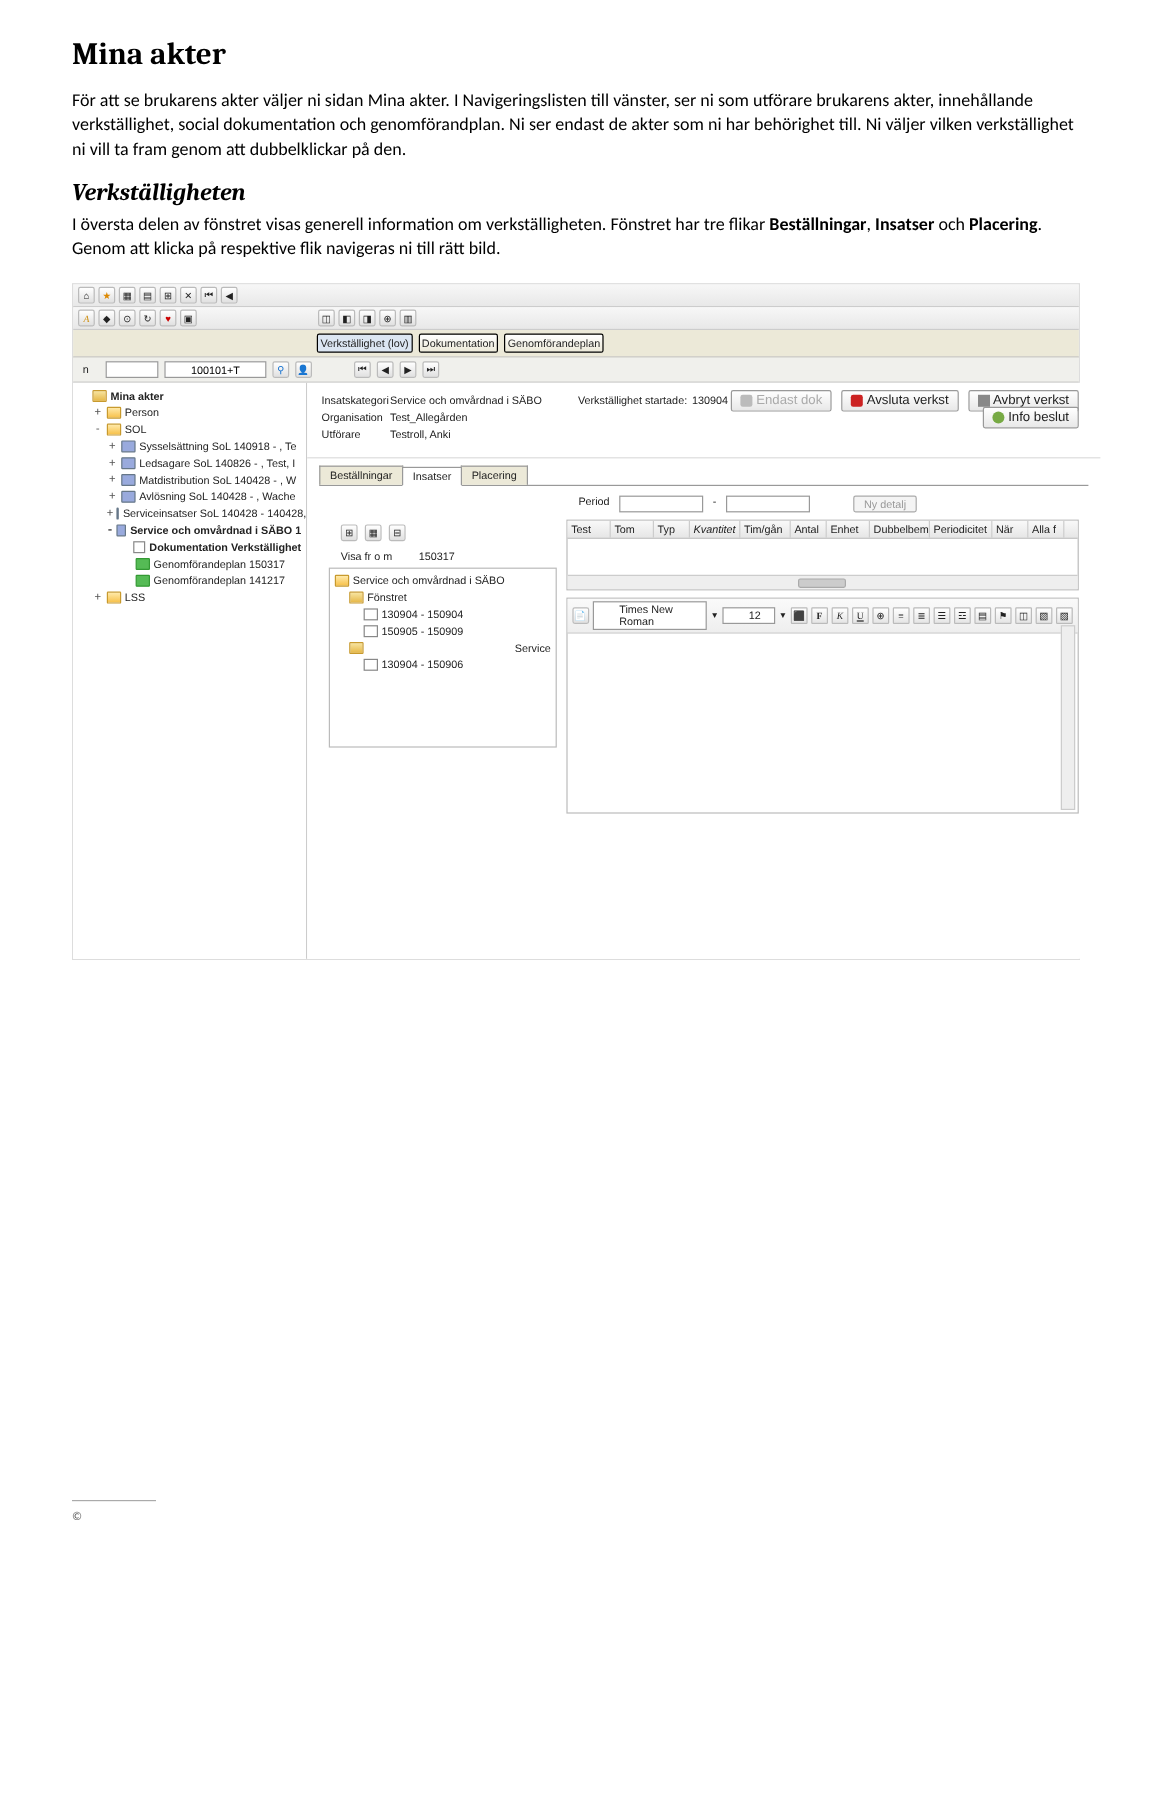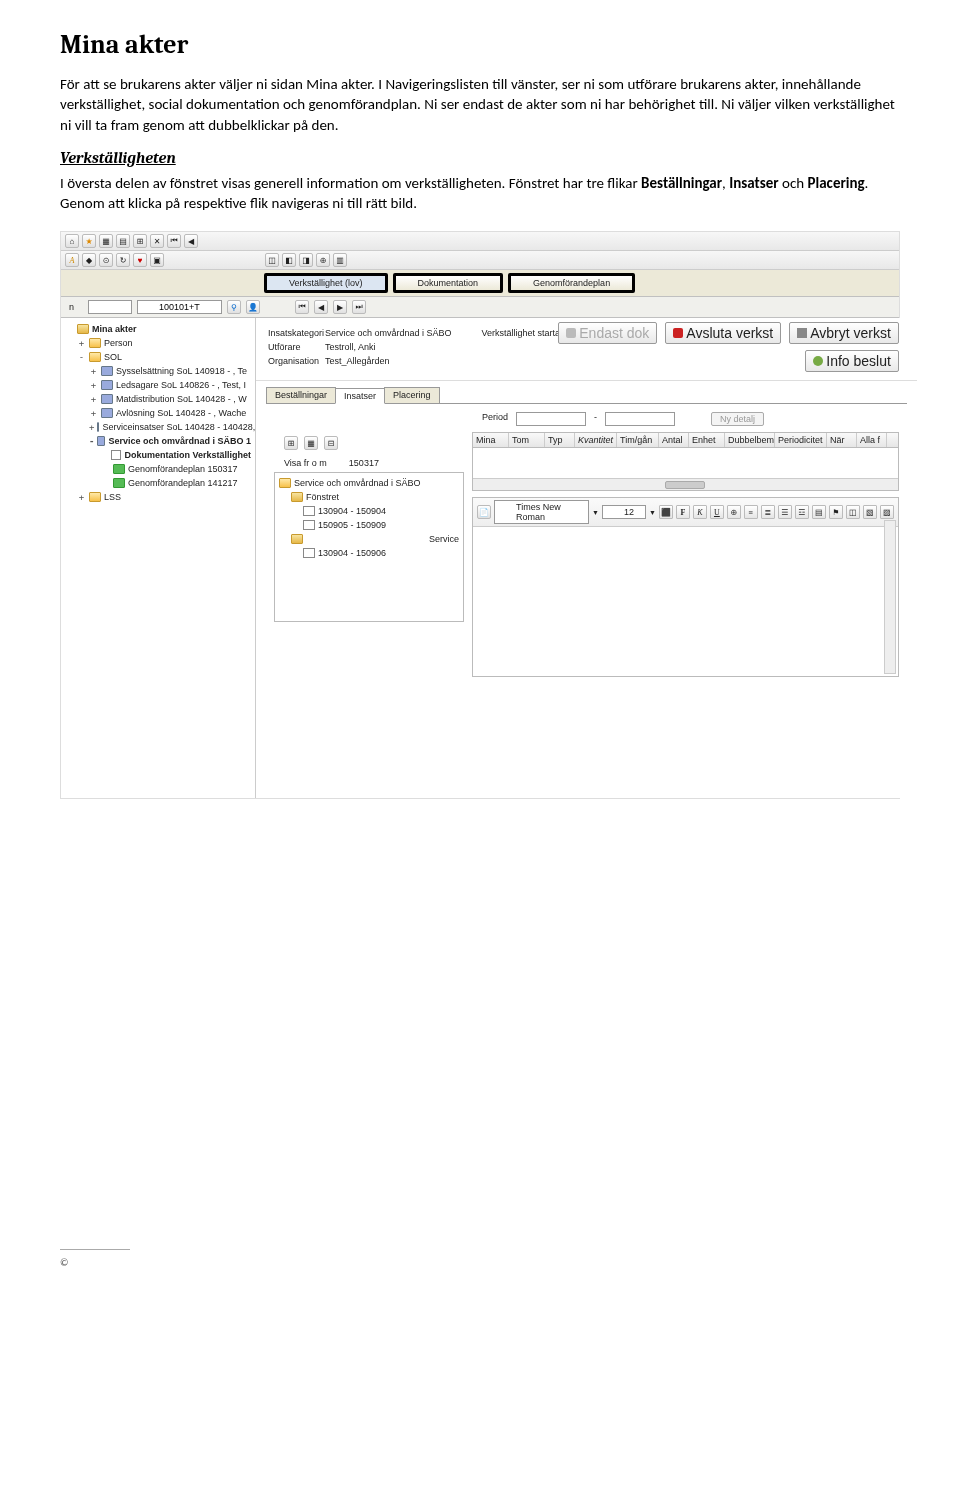--- a/index.html
+++ b/index.html
@@ -19,25 +19,24 @@
     margin-bottom: 30px;
   }
   h1 {
     font-family: Cambria, Georgia, serif;
     font-size: 26px;
     font-weight: bold;
     margin: 0 0 14px 0;
   }
   h2 {
     font-family: Cambria, Georgia, serif;
-    font-size: 16px;
+    font-size: 20px;
     font-weight: bold;
     font-style: italic;
     margin: 14px 0 6px 0;
-    text-decoration: underline;
   }
   p { font-size: 15px; line-height: 1.35; margin: 0 0 10px 0; }
   b { font-weight: bold; }
 
   .screenshot {
     margin-top: 18px;
     border: 1px solid #ddd;
     background: #f3f3f3;
     font-family: Tahoma, Arial, sans-serif;
     font-size: 9px;
@@ -61,23 +60,23 @@
   }
   .tab-row {
     background: #ece9d8;
     border-bottom: 1px solid #c0c0c0;
     padding: 3px 8px;
     display: flex;
     gap: 5px;
     align-items: center;
   }
   .tab {
-    border: 3px solid #000000;
+    border: 1px solid #000000;
     background: linear-gradient(#fff,#ece9d8);
-    padding: 2px 22px;
+    padding: 2px 2px;
     font-size: 9px;
     border-radius: 2px;
   }
   .tab.sel {
     background: #dce6f2;
   }
   .layout {
     display: flex;
     min-height: 480px;
     background: #fff;
@@ -119,21 +118,21 @@
   .rbtns {
     position: absolute;
     right: 18px;
     display:flex; gap:8px;
   }
   .btn {
     border: 1px solid #999;
     background: linear-gradient(#fff,#e8e8e8);
     padding: 2px 7px;
     border-radius: 2px;
-    font-size: 14px;
+    font-size: 11px;
     display: inline-flex;
     align-items: center;
     gap: 3px;
   }
   .btn .bic { width:10px; height:10px; display:inline-block; }
   .btn.dis { color:#aaa; }
   .info-top { position: relative; }
   .mini-tabs {
     padding: 6px 10px 0 10px;
     display: flex;
@@ -364,32 +363,32 @@
                   <span class="bic" style="background:#c22;border-radius:2px"></span>
                   <span>Avsluta verkst</span>
                 </span>
               <span class="btn">
                   <span class="bic" style="background:#888"></span>
                   <span>Avbryt verkst</span>
                 </span>
             </div>
           </div>
           <div class="info-row">
-            <span class="info-lbl">Utförare</span>
-            <span class="info-val">Testroll, Anki</span>
-          </div>
-          <div class="info-row">
             <span class="info-lbl">Organisation</span>
             <span class="info-val">Test_Allegården</span>
             <div class="rbtns">
               <span class="btn">
                   <span class="bic" style="background:#7a4;border-radius:50%"></span>
                   <span>Info beslut</span>
                 </span>
             </div>
+          </div>
+          <div class="info-row">
+            <span class="info-lbl">Utförare</span>
+            <span class="info-val">Testroll, Anki</span>
           </div>
         </div>
 
         <div class="mini-tabs">
           <span class="mtab">Beställningar</span>
           <span class="mtab sel">Insatser</span>
           <span class="mtab">Placering</span>
         </div>
 
         <div class="panel">
@@ -439,21 +438,21 @@
                   <div class="tree-row" style="padding-left: 28px;">
                     <span class="ic doc"></span>
                     <span>130904 - 150906</span>
                   </div>
                 </div>
             </div>
 
             <div class="right-sub">
               <div class="grid">
                 <div class="grid-head" id="grid-head">
-                    <div class="gh" style="width: 36px;">Mina</div>
+                    <div class="gh" style="width: 36px;">Test</div>
                     <div class="gh" style="width: 36px;">Tom</div>
                     <div class="gh" style="width: 30px;">Typ</div>
                     <div class="gh" style="width: 42px; font-style: italic;">Kvantitet</div>
                     <div class="gh" style="width: 42px;">Tim/gån</div>
                     <div class="gh" style="width: 30px;">Antal</div>
                     <div class="gh" style="width: 36px;">Enhet</div>
                     <div class="gh" style="width: 50px;">Dubbelbem</div>
                     <div class="gh" style="width: 52px;">Periodicitet</div>
                     <div class="gh" style="width: 30px;">När</div>
                     <div class="gh" style="width: 30px;">Alla f</div>

